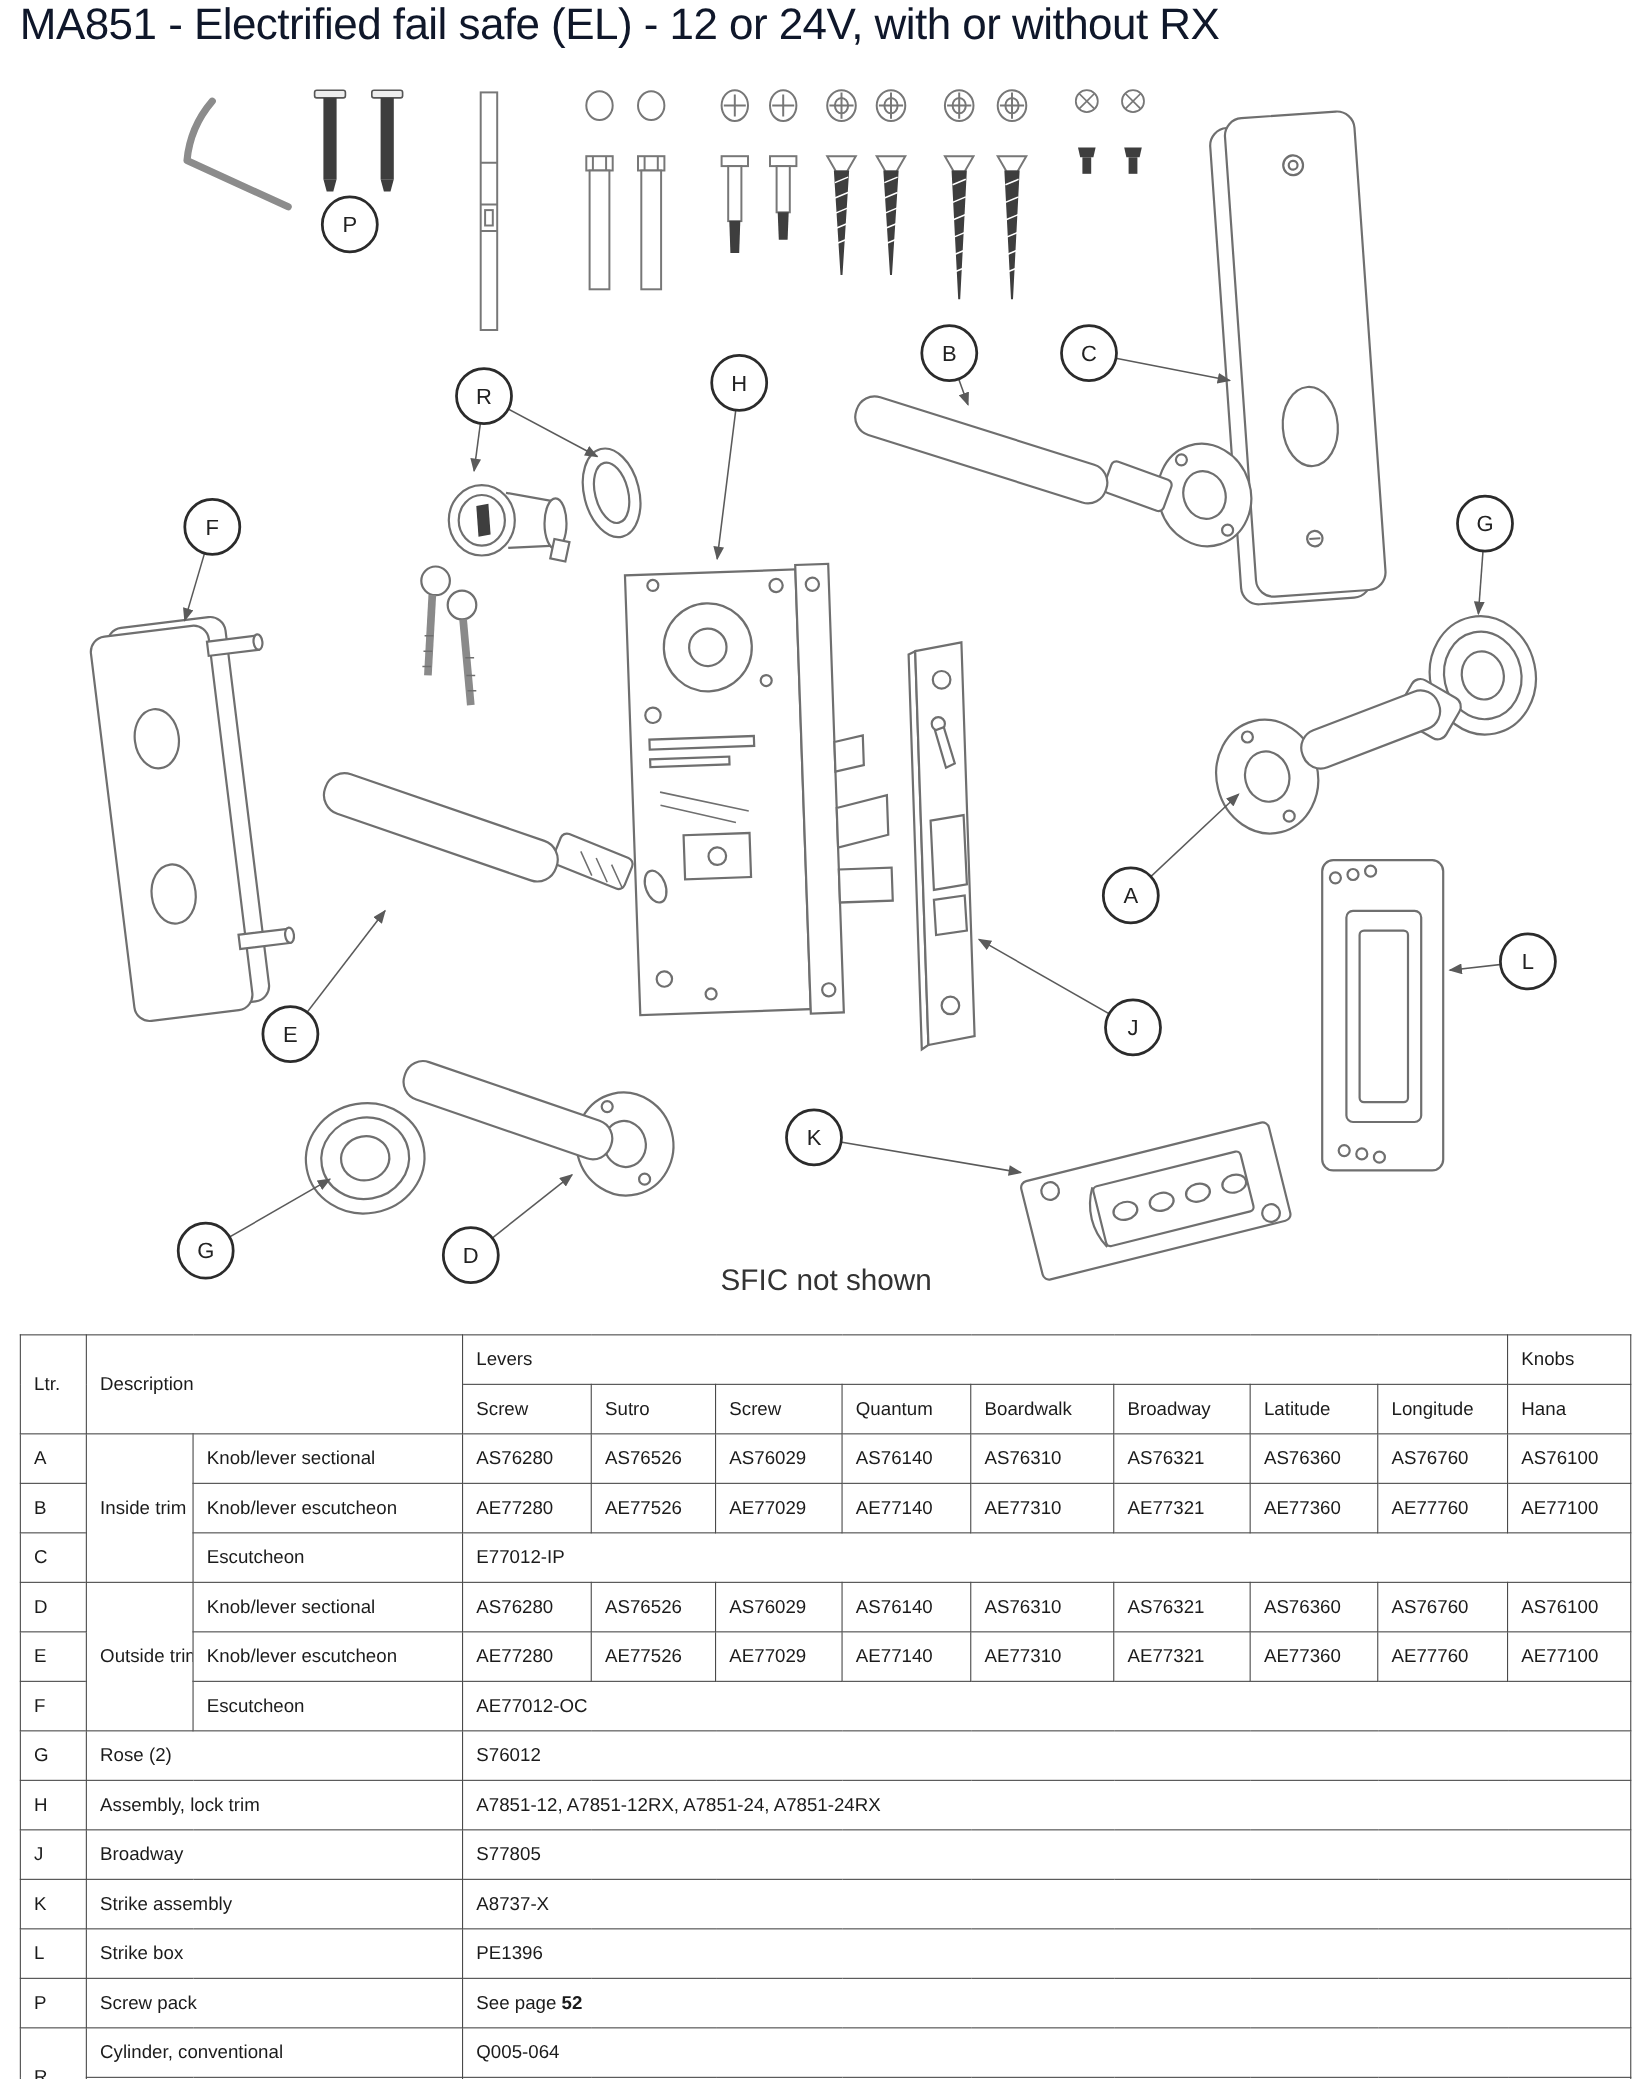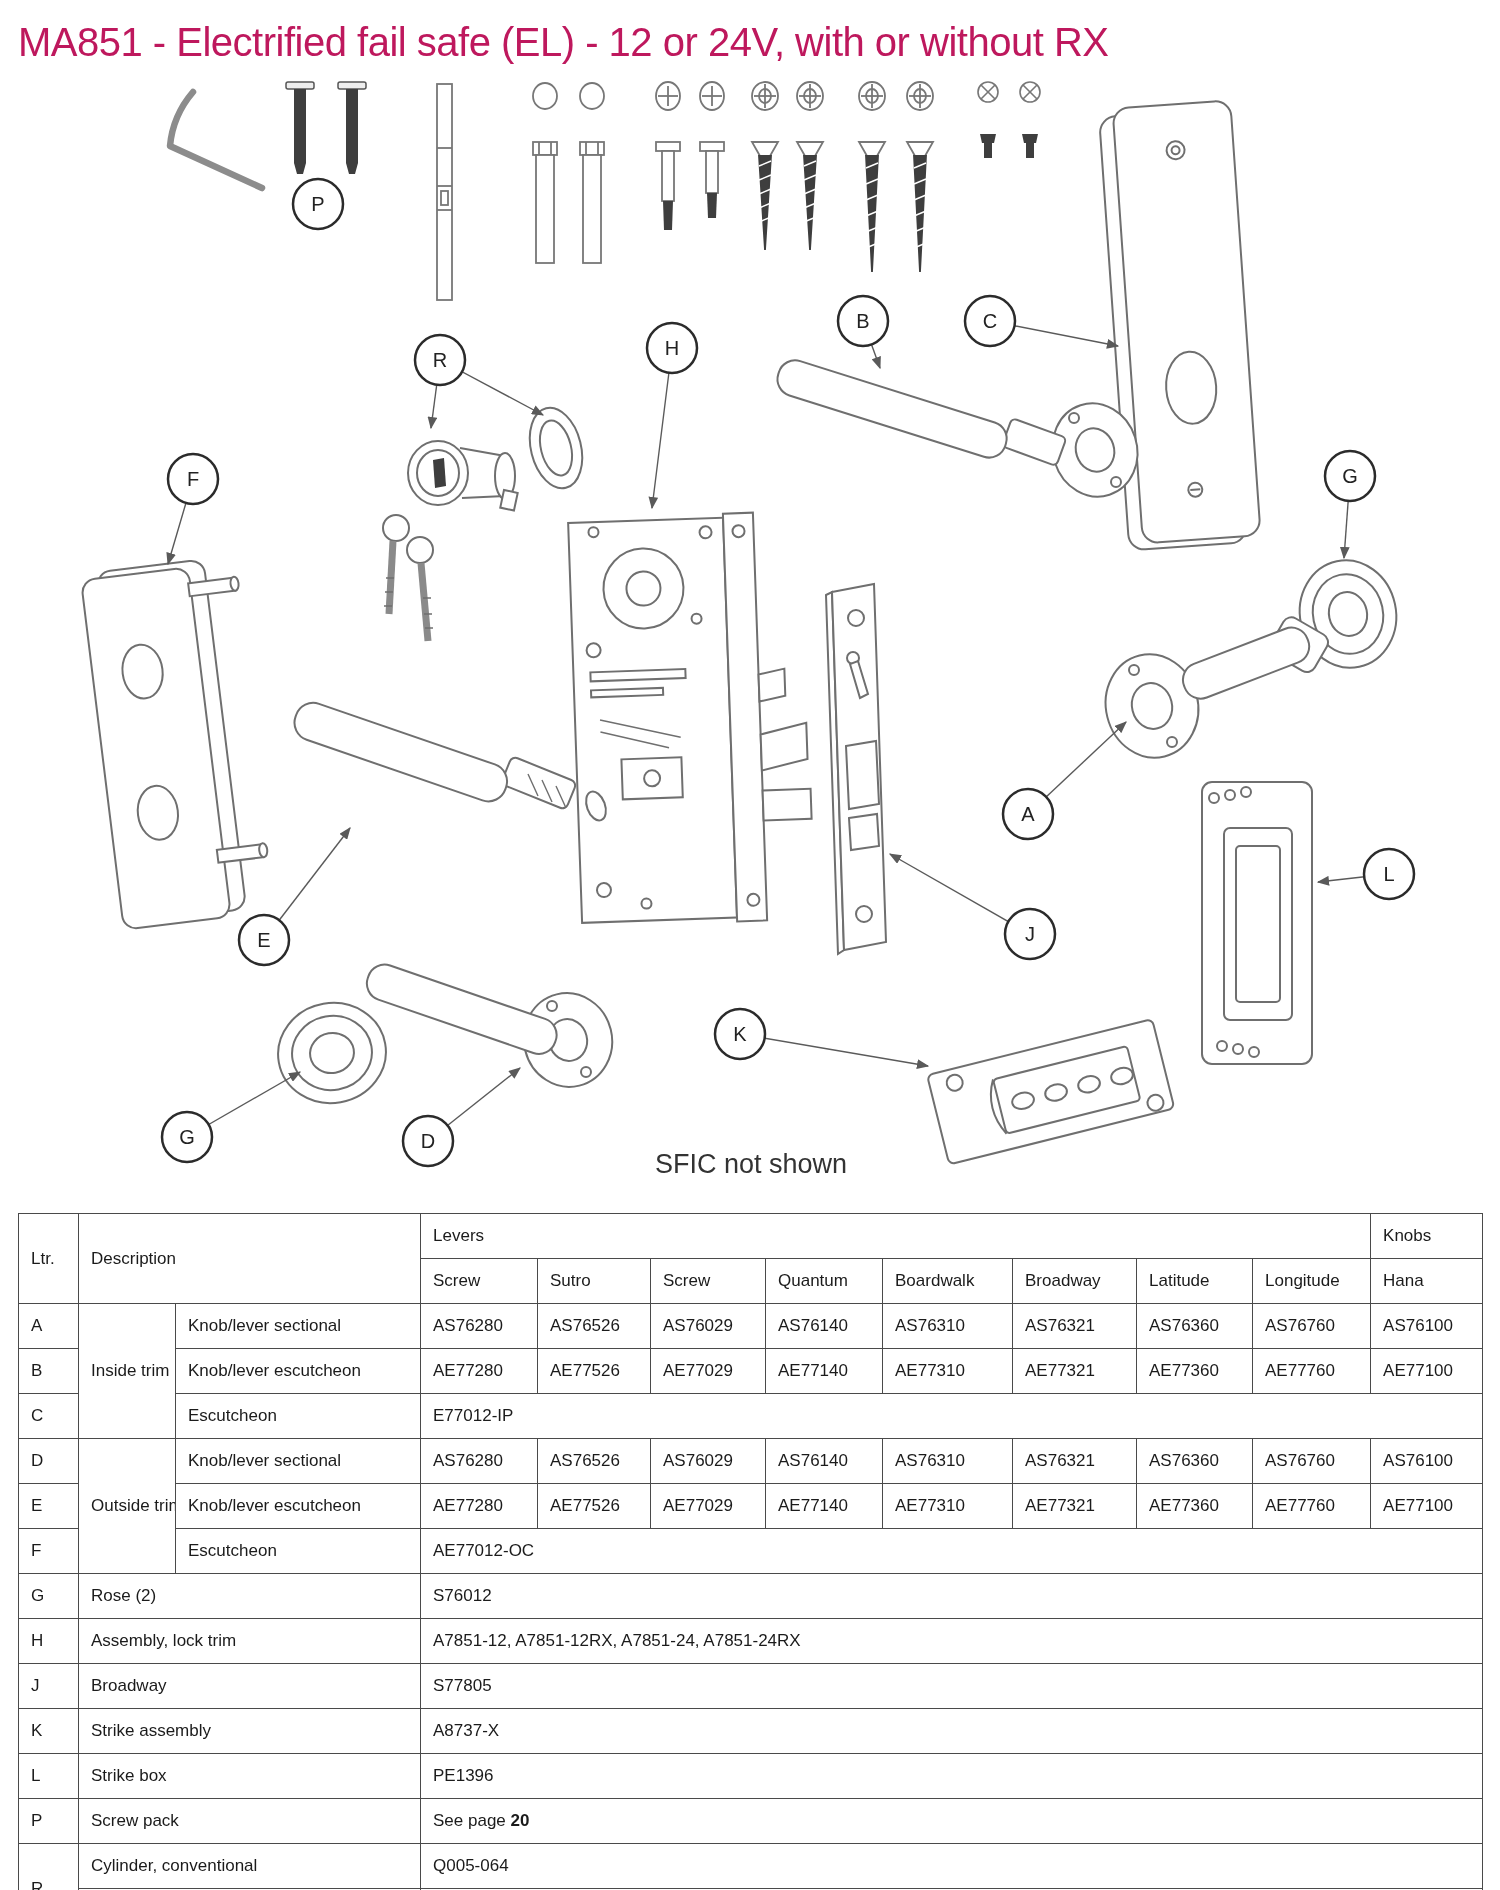--- a/index.html
+++ b/index.html
@@ -1,19 +1,19 @@
 <!DOCTYPE html>
 <html><head>
 <meta charset="utf-8">
 <style>
   html,body{margin:0;padding:0;background:#fff;}
   .page{position:relative;width:1500px;height:1890px;background:#fff;overflow:hidden;
         font-family:"Liberation Sans", sans-serif;}
-  .title{position:absolute;top:20px;left:18px;margin:0;font-size:40px;font-weight:300;
-         color:#be185d;letter-spacing:-0.5px;white-space:nowrap;}
+  .title{position:absolute;top:0;left:18px;margin:0;font-size:40px;font-weight:300;
+         color:#0f172a;letter-spacing:-0.5px;white-space:nowrap;}
   .diagram{position:absolute;top:58px;left:0;}
   .parts-table{position:absolute;top:1213px;left:18px;width:1464px;border-collapse:collapse;
                table-layout:fixed;background:#fff;}
   .parts-table th,.parts-table td{border:1px solid #4a4a4a;font-size:17px;color:#1b1b1b;
                padding:2px 12px;height:40px;vertical-align:middle;text-align:left;
                background:#fff;overflow:hidden;white-space:nowrap;}
   .parts-table th{font-weight:normal;}
   .lt{text-align:center;padding:2px 2px;}
   .grp{vertical-align:top;padding-top:8px;white-space:normal;margin-left:38px;}
   .b{font-weight:bold;}
@@ -471,21 +471,21 @@
       </tr>
       <tr>
         <td class="lt">L</td>
         <td colspan="2">Strike box</td>
         <td colspan="9">PE1396</td>
       </tr>
       <tr>
         <td class="lt">P</td>
         <td colspan="2">Screw pack</td>
         <td colspan="9">
-          <span>See page </span><span class="b">20</span>
+          <span>See page </span><span class="b">52</span>
         </td>
       </tr>
       <tr>
         <td class="lt" rowspan="2">R</td>
         <td colspan="2">Cylinder, conventional</td>
         <td colspan="9">Q005-064</td>
       </tr>
       <tr>
         <td colspan="2">Cylinder, SFIC</td>
         <td colspan="9">Q005-065</td>

